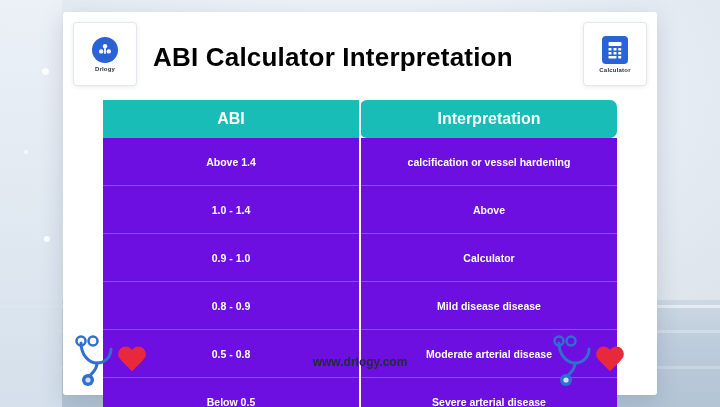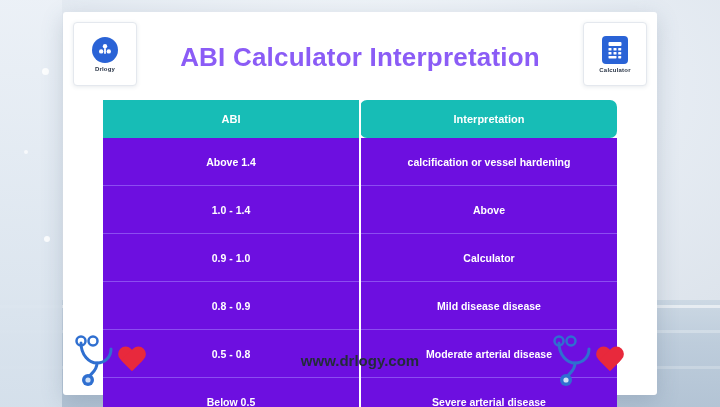--- a/index.html
+++ b/index.html
@@ -106,24 +106,24 @@
     background: #2a63d6;
     display: flex; align-items: center; justify-content: center;
   }
 
   
   .title {
     position: absolute;
     top: 30px;
     left: 90px;
     right: 90px;
-    text-align: center;
+    text-align: left;
     font-size: 26px;
     font-weight: bold;
-    color: #8b5cf6;
+    color: #000000;
     letter-spacing: .2px;
   }
 
   
   .table {
     position: absolute;
     left: 40px;
     top: 88px;
     width: 514px;
     border-collapse: collapse;
@@ -134,37 +134,37 @@
     font-size: 10.5px;
     font-weight: bold;
     color: #ffffff;
     padding: 0;
     height: 47px;
     border: 0;
   }
   .table thead th {
     background: #17bdb6;
     height: 38px;
-    font-size: 11px;
+    font-size: 16px;
   }
   .table thead th.col-sep { border-right: 2px solid #ffffff; }
   .table tbody td {
     background: #6d0fe0;
     border-bottom: 1px solid #8c4df0;
   }
   .table tbody td.col-sep { border-right: 2px solid #ffffff; }
   .table tbody tr:last-child td { border-bottom: 0; }
 
   
   .footer-url {
     position: absolute;
     left: 0; right: 0;
     bottom: 26px;
     text-align: center;
-    font-size: 15px;
+    font-size: 12px;
     font-weight: bold;
     color: #232c39;
   }
 
   
   .corner-art {
     position: absolute;
     bottom: 6px;
     width: 96px;
     height: 56px;

